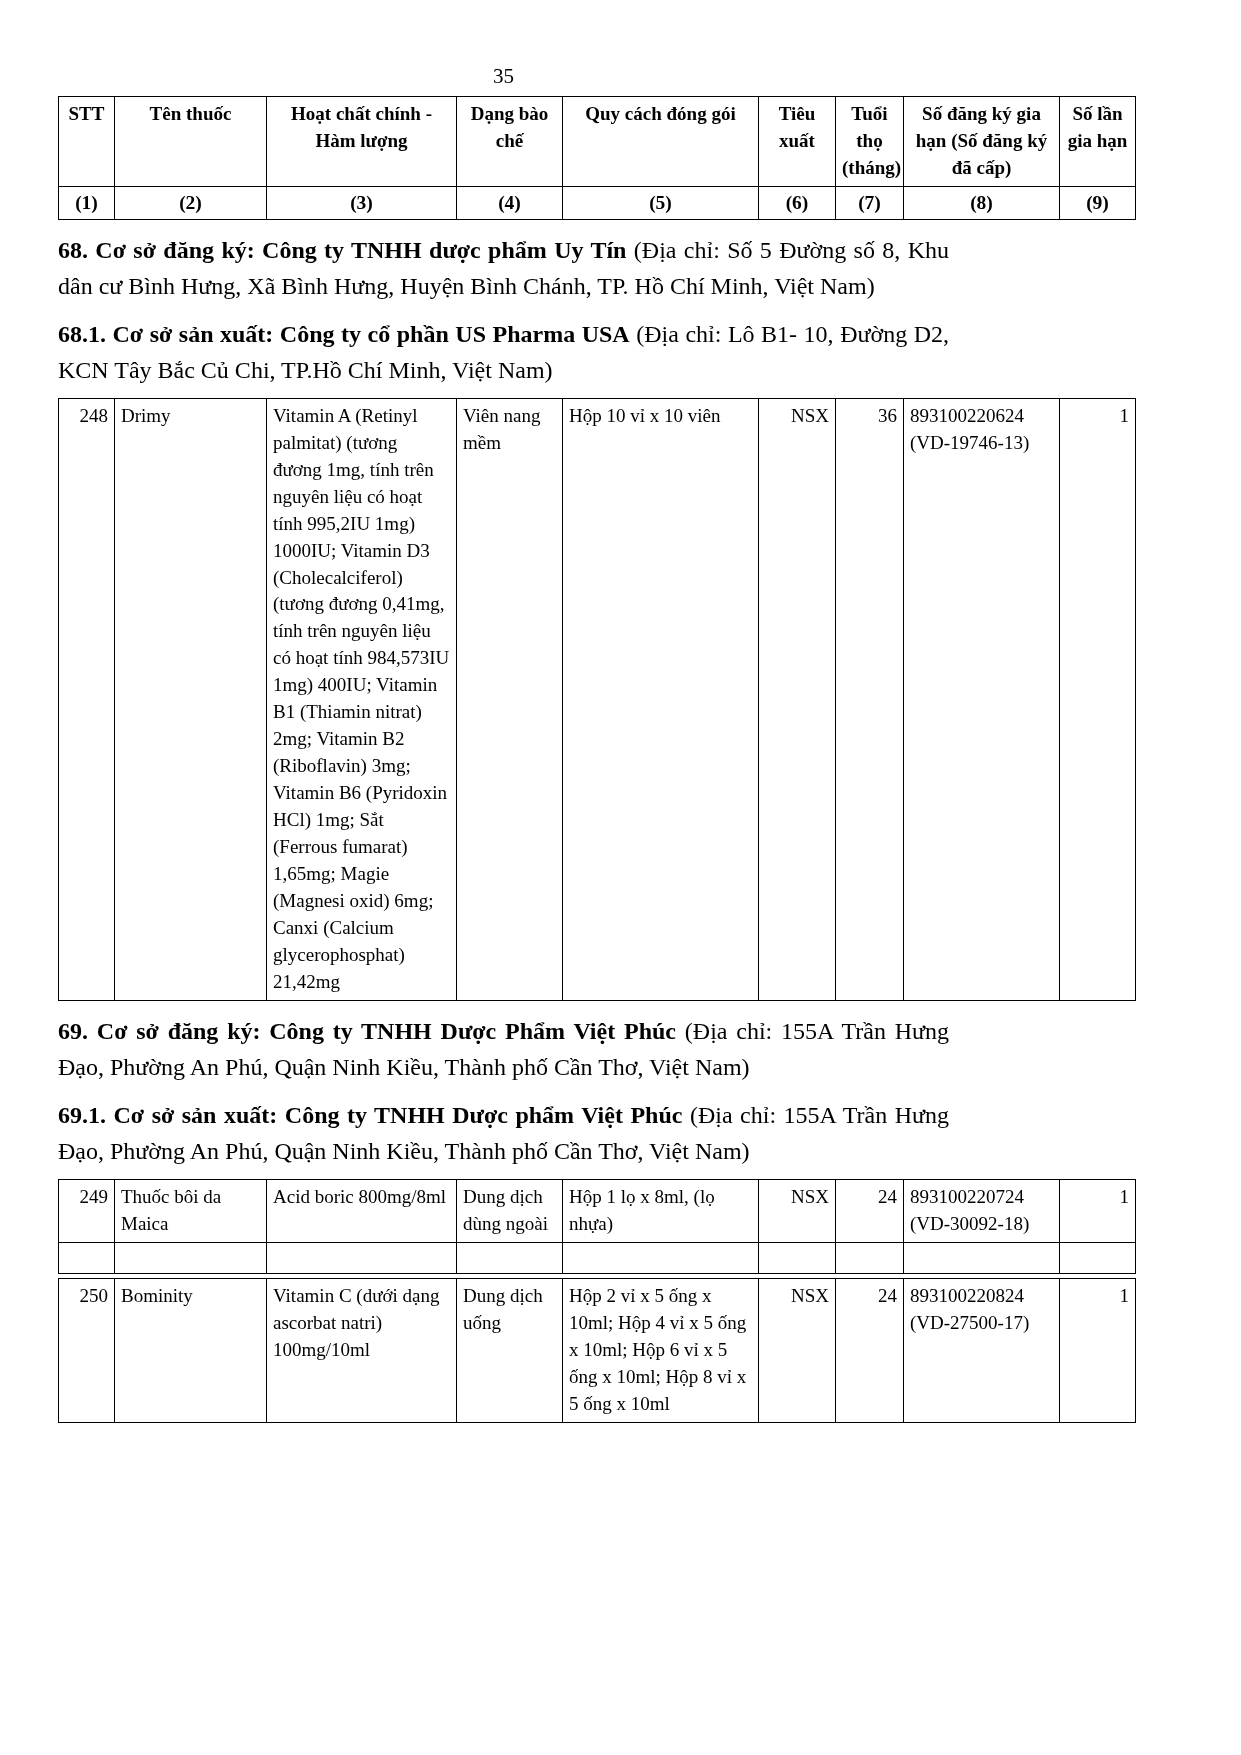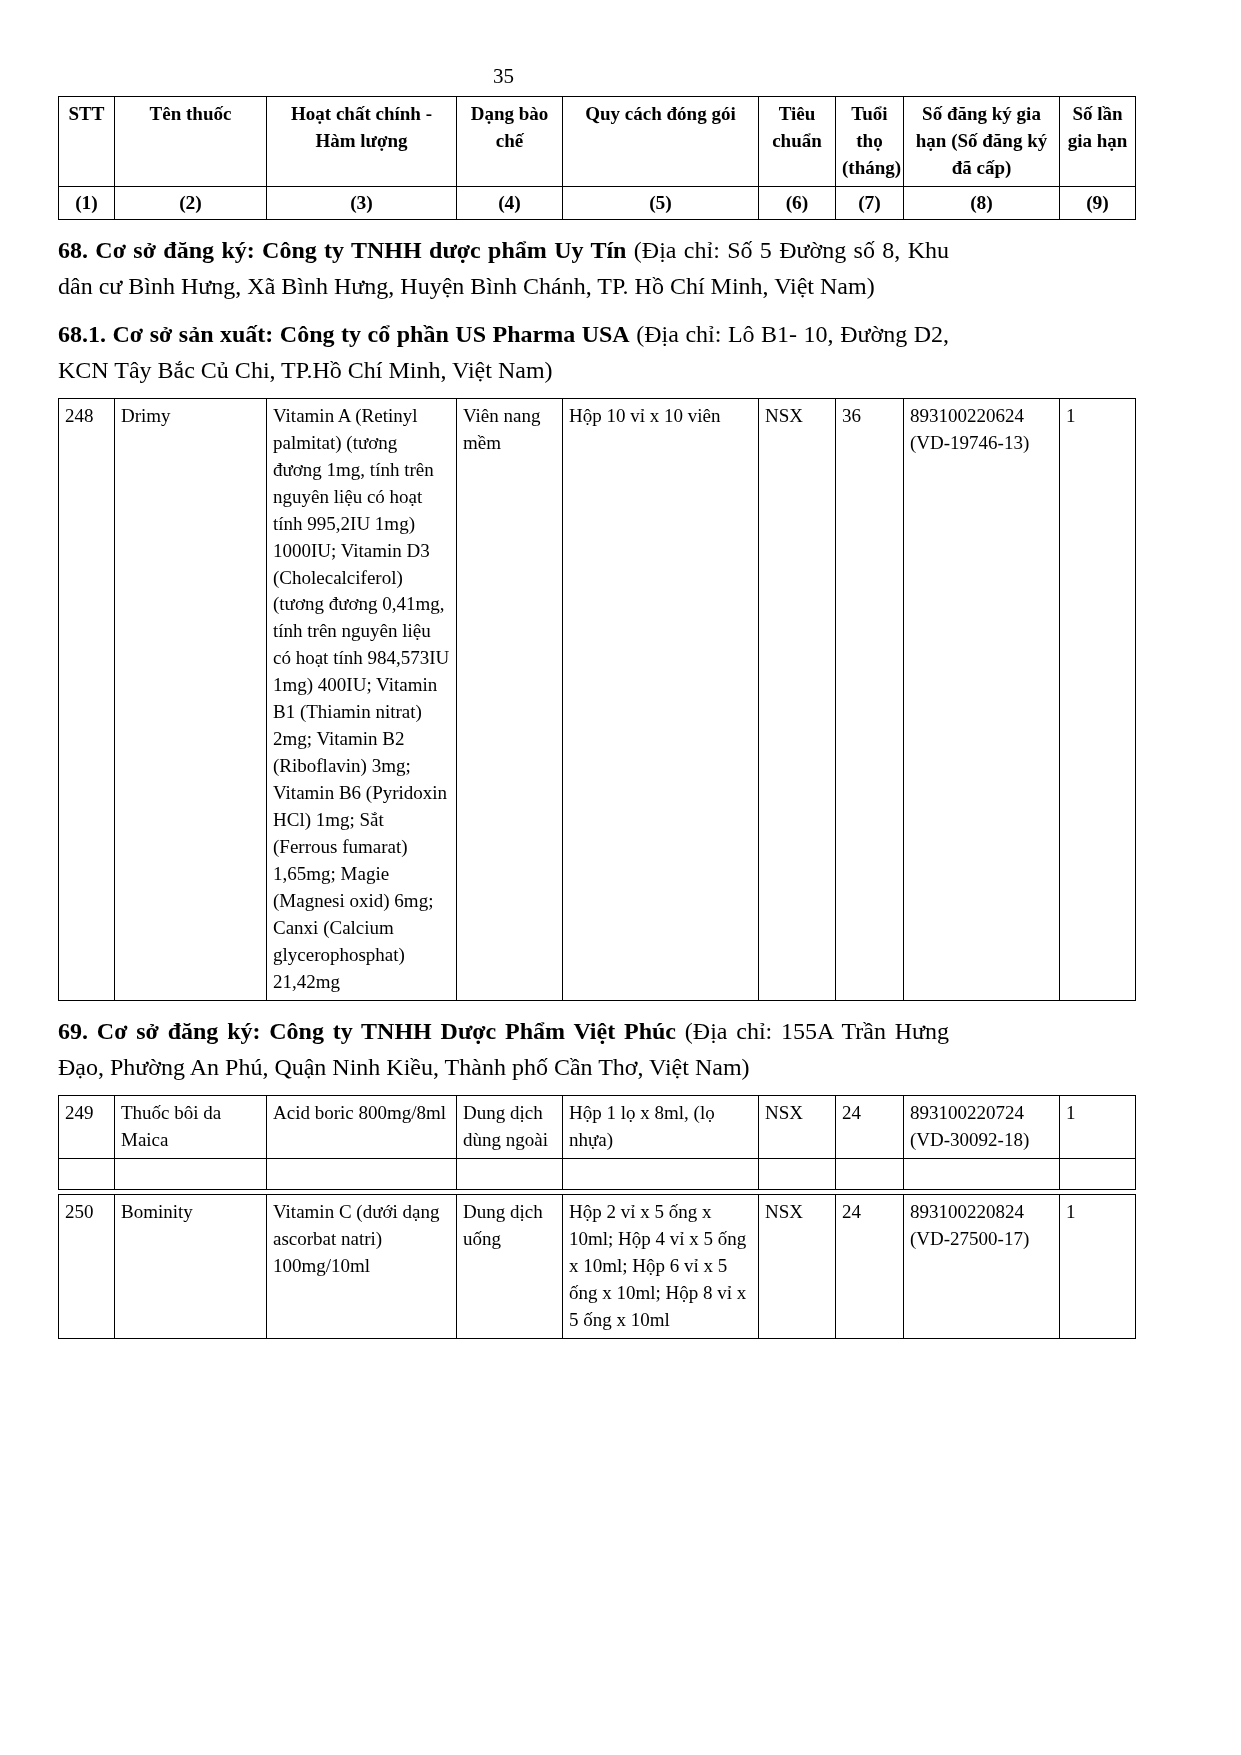--- a/index.html
+++ b/index.html
@@ -56,21 +56,21 @@
   col.c1 { width: 56px; }
   col.c2 { width: 152px; }
   col.c3 { width: 190px; }
   col.c4 { width: 106px; }
   col.c5 { width: 196px; }
   col.c6 { width: 77px; }
   col.c7 { width: 68px; }
   col.c8 { width: 156px; }
   col.c9 { width: 76px; }
 
-  td.center { text-align: left; }
+  td.center { text-align: right; }
 
   .section-para {
     font-size: 24px;
     line-height: 1.5;
     margin: 12px 0 10px 0;
     text-align: justify;
   }
   .section-para b {
     font-weight: bold;
   }
@@ -103,21 +103,21 @@
         <col class="c8">
         <col class="c9">
     </colgroup>
     <thead>
       <tr>
         <th>STT</th>
         <th>Tên thuốc</th>
         <th>Hoạt chất chính - Hàm lượng</th>
         <th>Dạng bào chế</th>
         <th>Quy cách đóng gói</th>
-        <th>Tiêu chuẩn</th>
+        <th>Tiêu xuất</th>
         <th>Tuổi thọ (tháng)</th>
         <th>Số đăng ký gia hạn (Số đăng ký đã cấp)</th>
         <th>Số lần gia hạn</th>
       </tr>
       <tr class="col-numbers">
         <td>(1)</td>
         <td>(2)</td>
         <td>(3)</td>
         <td>(4)</td>
         <td>(5)</td>
@@ -162,20 +162,24 @@
         <td>893100220624 (VD-19746-13)</td>
         <td class="center">1</td>
       </tr>
     </tbody>
   </table>
 
   <p class="section-para">
     <b>69. Cơ sở đăng ký: Công ty TNHH Dược Phẩm Việt Phúc</b>
     <span>(Địa chỉ: 155A Trần Hưng Đạo, Phường An Phú, Quận Ninh Kiều, Thành phố Cần Thơ, Việt Nam)</span>
   </p>
+  <p class="section-para">
+    <b>69.1. Cơ sở sản xuất: Công ty TNHH Dược phẩm Việt Phúc</b>
+    <span>(Địa chỉ: 155A Trần Hưng Đạo, Phường An Phú, Quận Ninh Kiều, Thành phố Cần Thơ, Việt Nam)</span>
+  </p>
 
   <table class="doc-table tbl-block">
     <colgroup>
       <col class="c1">
         <col class="c2">
         <col class="c3">
         <col class="c4">
         <col class="c5">
         <col class="c6">
         <col class="c7">

